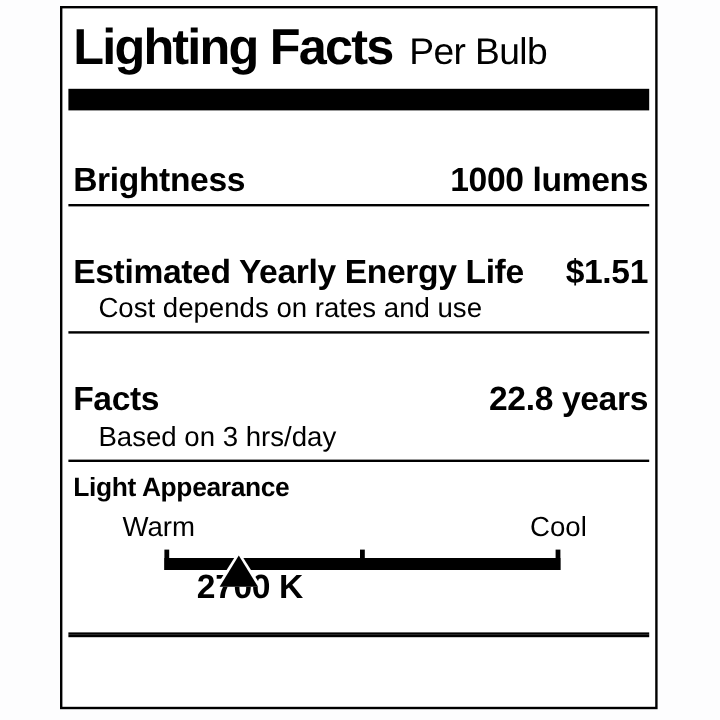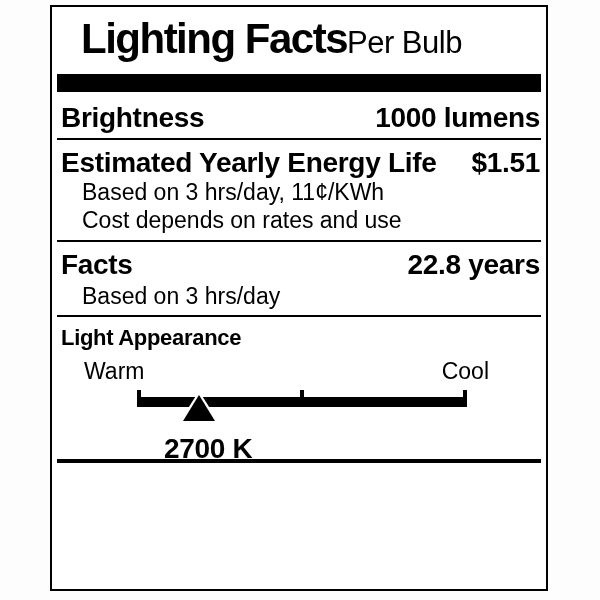--- a/index.html
+++ b/index.html
@@ -18,24 +18,23 @@
     width: 494px;
     height: 582px;
     border: 2px solid #000;
     background: #ffffff;
     overflow: hidden;
   }
   .header {
     display: flex;
     align-items: baseline;
     padding: 8px 6px 0 9px;
-    gap: 0;
+    gap: 14px;
     line-height: 48px;
     white-space: nowrap;
-    margin-left: 20px;
   }
   .title {
     font-size: 42px;
     font-weight: bold;
     letter-spacing: -1.5px;
   }
   .subtitle {
     font-size: 31px;
     letter-spacing: -0.5px;
   }
@@ -51,20 +50,21 @@
   }
   .row {
     display: flex;
     justify-content: space-between;
     align-items: baseline;
     font-size: 28px;
     font-weight: bold;
     letter-spacing: -0.3px;
     padding: 0 6px 0 9px;
     white-space: nowrap;
+    margin-top: 32px;
   }
   .row-brightness { line-height: 34px; padding-top: 9px; padding-bottom: 3px; }
   .row-cost      { line-height: 30px; padding-top: 8px; }
   .row-life      { line-height: 30px; padding-top: 8px; }
   .row-energy    { line-height: 34px; padding-top: 5px; padding-bottom: 4px; }
   .note {
     font-size: 23px;
     font-weight: normal;
     line-height: 28px;
     padding-left: 30px;
@@ -78,21 +78,21 @@
     letter-spacing: -0.3px;
     line-height: 30px;
     padding: 6px 6px 0 9px;
   }
   .scale-labels {
     display: flex;
     justify-content: space-between;
     font-size: 23px;
     line-height: 28px;
     margin-top: 4px;
-    padding: 0 57px 0 32px;
+    padding: 0 57px 0 50px;
   }
   .scale-wrap {
     position: relative;
     height: 70px;
     margin-top: 4px;
   }
   .scale-track {
     position: absolute;
     left: 85px;
     top: 1px;
@@ -136,21 +136,21 @@
     position: absolute;
     left: 3px; top: 4px;
     width: 0; height: 0;
     border-left: 16px solid transparent;
     border-right: 16px solid transparent;
     border-bottom: 26px solid #000;
   }
   .temperature {
     position: absolute;
     left: 112px;
-    top: 45px;
+    top: 17px;
     font-size: 28px;
     font-weight: bold;
     letter-spacing: -0.3px;
     line-height: 30px;
   }
 </style>
 </head>
 <body>
 
 <div class="label-box">
@@ -167,21 +167,20 @@
     <span>1000 lumens</span>
   </div>
 
   <div class="rule"></div>
 
   <div class="row row-cost">
     <span>Estimated Yearly Energy Life</span>
     <span>$1.51</span>
   </div>
   <div class="notes-block">
-    <div class="note">Based on 3 hrs/day, 11¢/KWh</div>
     <div class="note">Cost depends on rates and use</div>
   </div>
 
   <div class="rule"></div>
 
   <div class="row row-life">
     <span>Facts</span>
     <span>22.8 years</span>
   </div>
   <div class="note life-note">Based on 3 hrs/day</div>

